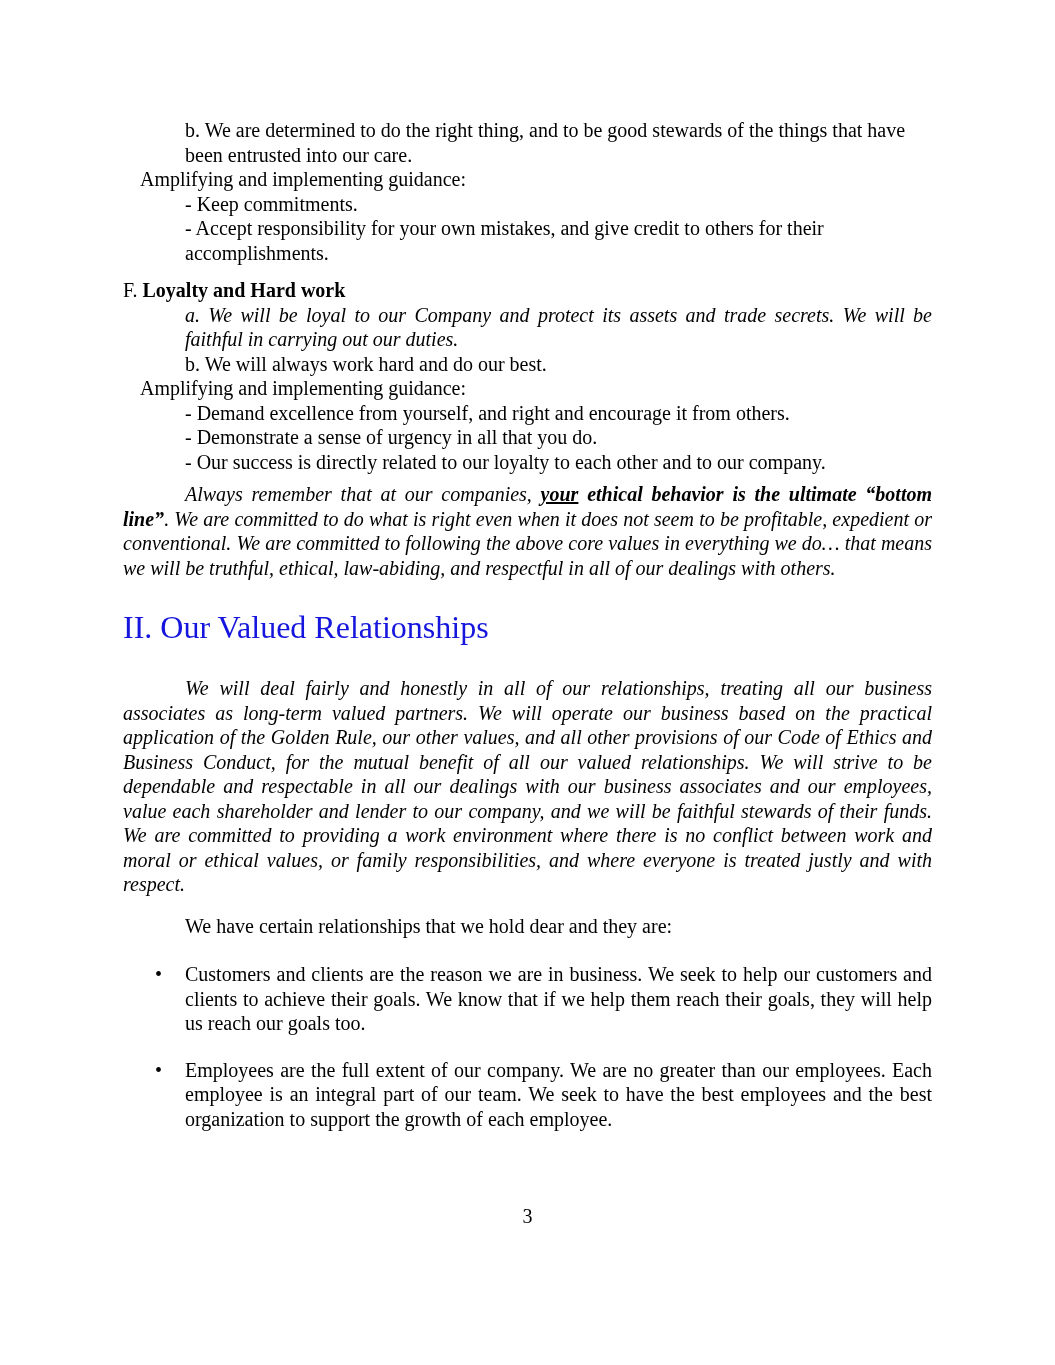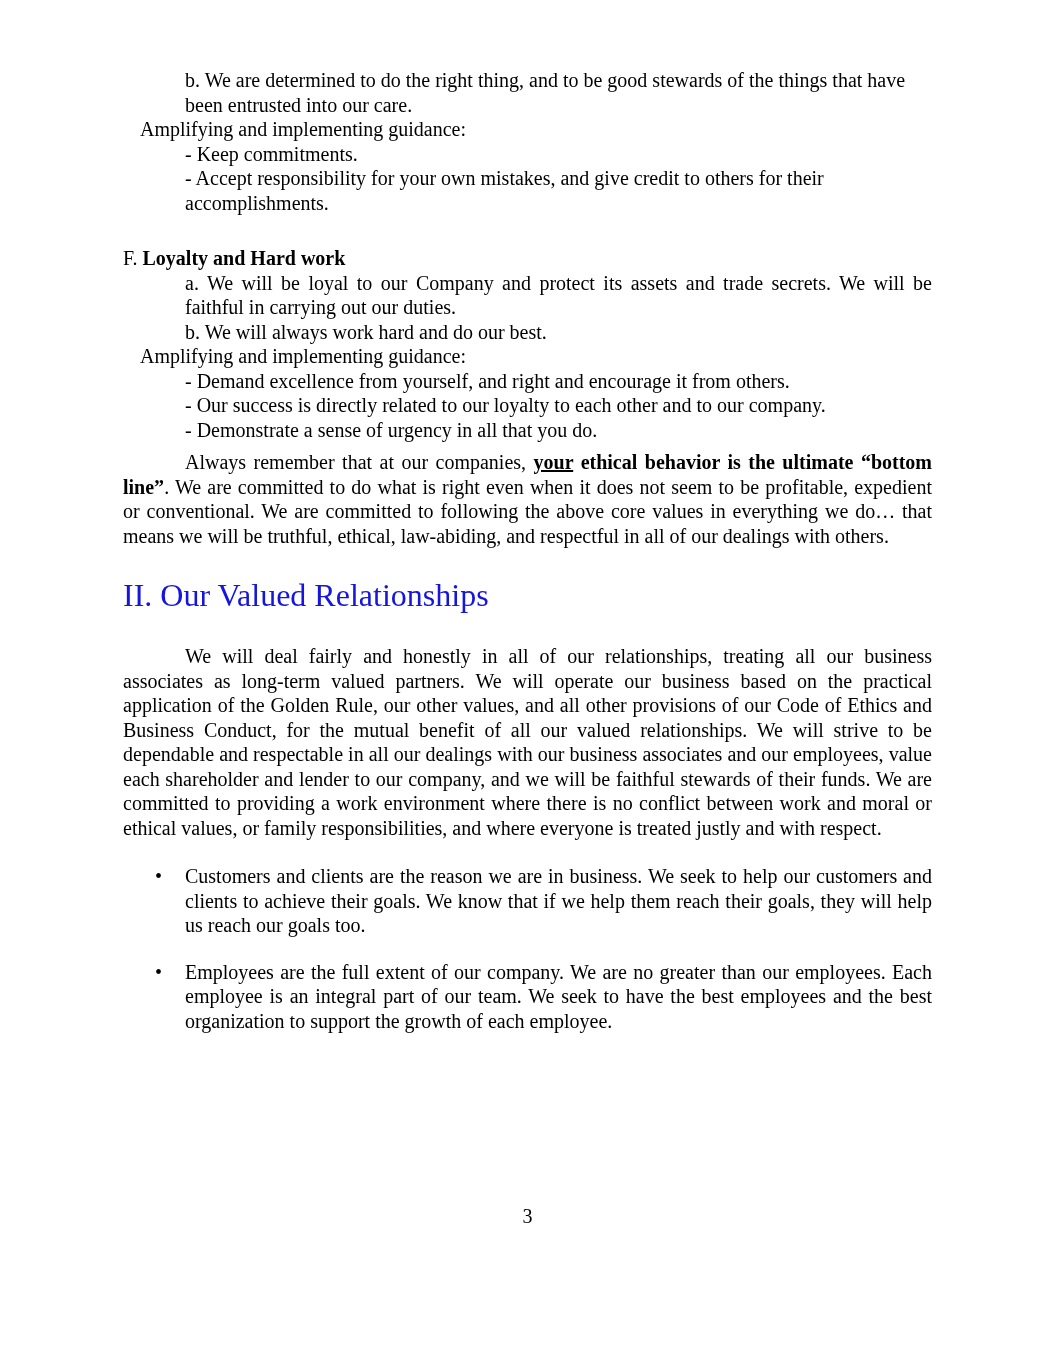--- a/index.html
+++ b/index.html
@@ -7,32 +7,32 @@
     padding: 0;
     background: #ffffff;
   }
   .page {
     position: relative;
     width: 1055px;
     height: 1365px;
     margin: 0 auto;
     background: #ffffff;
     box-sizing: border-box;
-    padding: 68px 123px 0 123px;
+    padding: 118px 123px 0 123px;
     font-family: "Liberation Serif", "DejaVu Serif", serif;
     font-size: 20px;
     line-height: 24.5px;
     color: #000000;
   }
   p { margin: 0; }
   .ind1 { margin-left: 17px; }
   .ind2 { margin-left: 62px; }
-  .justify { text-align: justify; }
+  .justify { text-align: justify; font-style: italic; }
   .firstline { text-indent: 62px; }
-  .sec-loyalty { margin-top: 31px; }
+  .sec-loyalty { margin-top: 13px; }
   .closing { margin-top: 8px; }
   .b { font-weight: bold; }
   .u { text-decoration: underline; }
   h1.rel-heading {
     font-family: "Liberation Serif", "DejaVu Serif", serif;
     font-size: 32px;
     line-height: 38px;
     font-weight: normal;
     color: #1515DD;
     margin: 28px 0 30px 0;
@@ -73,30 +73,31 @@
     <p class="ind2">- Keep commitments.</p>
     <p class="ind2">- Accept responsibility for your own mistakes, and give credit to others for their accomplishments.</p>
   </div>
 
   <div class="sec-loyalty">
     <p><span>F. </span><span class="b">Loyalty and Hard work</span></p>
     <p class="ind2 justify">a. We will be loyal to our Company and protect its assets and trade secrets.  We will be faithful in carrying out our duties.</p>
     <p class="ind2">b. We will always work hard and do our best.</p>
     <p class="ind1">Amplifying and implementing guidance:</p>
     <p class="ind2">- Demand excellence from yourself, and right and encourage it from others.</p>
+    <p class="ind2">- Demonstrate a sense of urgency in all that you do.</p>
     <p class="ind2">- Our success is directly related to our loyalty to each other and to our company.</p>
-    <p class="ind2">- Demonstrate a sense of urgency in all that you do.</p>
   </div>
 
   <p class="closing firstline justify"><span>Always remember that at our companies, </span><span class="b u">your</span><span class="b"> ethical behavior is the ultimate “bottom line”</span><span>.  We are committed to do what is right even when it does not seem to be profitable, expedient or conventional.  We are committed to following the above core values in everything we do… that means we will be truthful, ethical, law-abiding, and respectful in all of our dealings with others.</span></p>
 
   <h1 class="rel-heading">II. Our Valued Relationships</h1>
 
   <p class="firstline justify">We will deal fairly and honestly in all of our relationships, treating all our business associates as long-term valued partners.  We will operate our business based on the practical application of the Golden Rule, our other values, and all other provisions of our Code of Ethics and Business Conduct, for the mutual benefit of all our valued relationships.  We will strive to be dependable and respectable in all our dealings with our business associates and our employees, value each shareholder and lender to our company, and we will be faithful stewards of their funds. We are committed to providing a work environment where there is no conflict between work and moral or ethical values, or family responsibilities, and where everyone is treated justly and with respect.</p>
 
+  <p class="lead-in firstline">We have certain relationships that we hold dear and they are:</p>
 
   <ul class="rel-list">
     <li>
       <span class="marker">•</span>
       <span>Customers and clients are the reason we are in business. We seek to help our customers and clients to achieve their goals.  We know that if we help them reach their goals, they will help us reach our goals too.</span>
     </li>
     <li>
       <span class="marker">•</span>
       <span>Employees are the full extent of our company.  We are no greater than our employees. Each employee is an integral part of our team. We seek to have the best employees and the best organization to support the growth of each employee.</span>
     </li>

